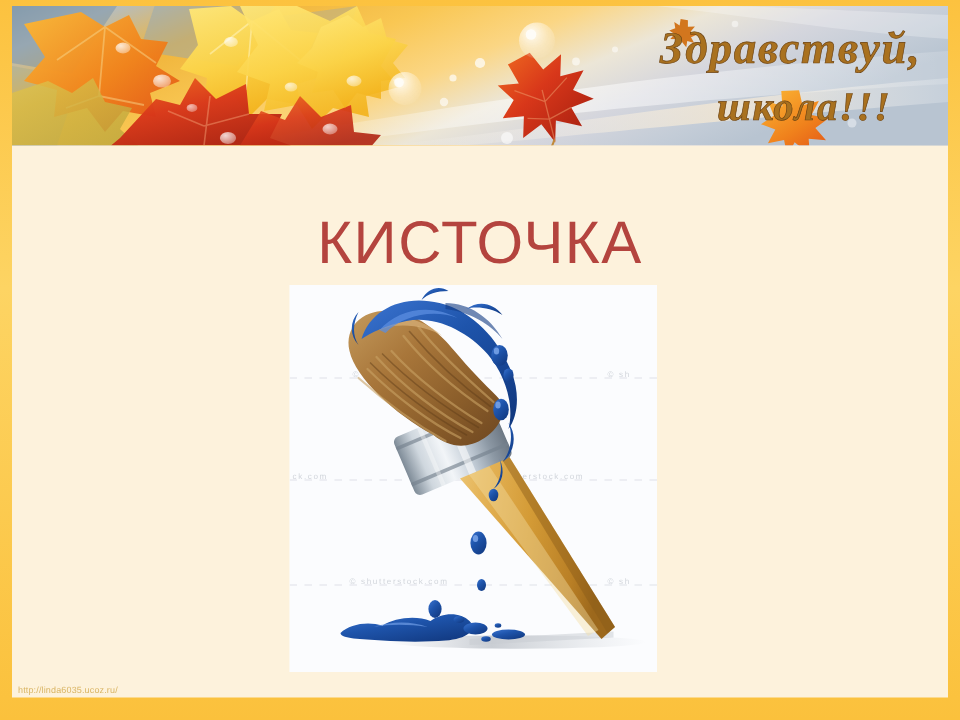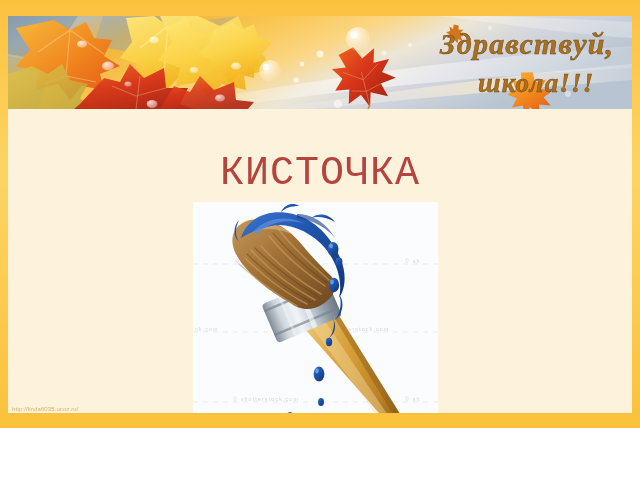--- a/index.html
+++ b/index.html
@@ -12,24 +12,24 @@
     width: 640px;
     height: 480px;
     overflow: hidden;
     font-family: "Liberation Serif", serif;
   }
 
   
   .slide {
     position: relative;
     width: 640px;
-    height: 428px;
+    height: 480px;
     box-sizing: border-box;
     background: linear-gradient(180deg,#fcc23f 0%, #fdd463 40%, #fbc13c 100%);
-    padding: 16px 8px 15px 8px;
+    padding: 4px 8px 15px 8px;
     overflow: hidden;
   }
   .slide-inner {
     position: relative;
     width: 100%;
     height: 100%;
     background: #fdf2dc;
     box-sizing: border-box;
     overflow: hidden;
   }
@@ -57,21 +57,21 @@
   }
   .banner svg { position:absolute; top:0; left:0; display:block; }
 
   
   .title {
     position: absolute;
     top: 136px;
     left: 0;
     width: 624px;
     text-align: center;
-    font-family: Liberation Mono, monospace;
+    font-family: Liberation Sans, sans-serif;
     font-size: 40px;
     letter-spacing: 1px;
     color: #b4443e;
     line-height: 1.1;
     white-space: nowrap;
   }
 
   
   .picture-panel {
     position: absolute;

